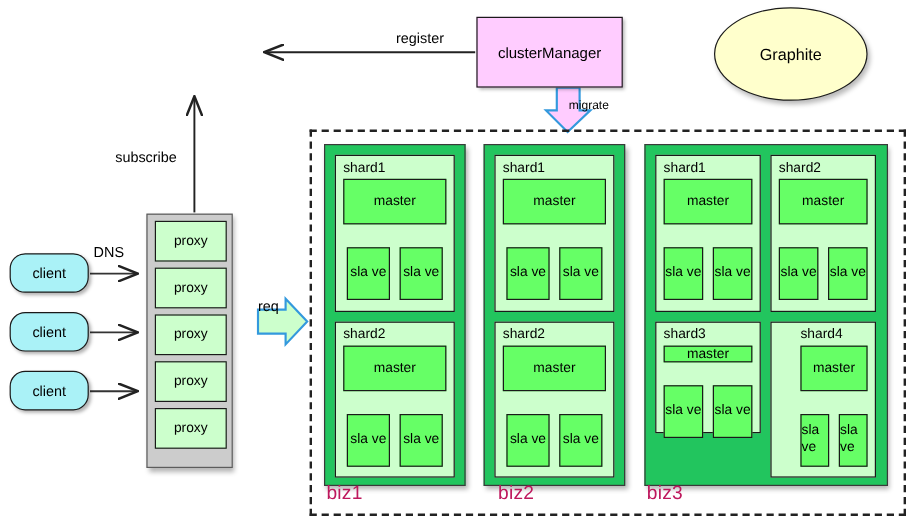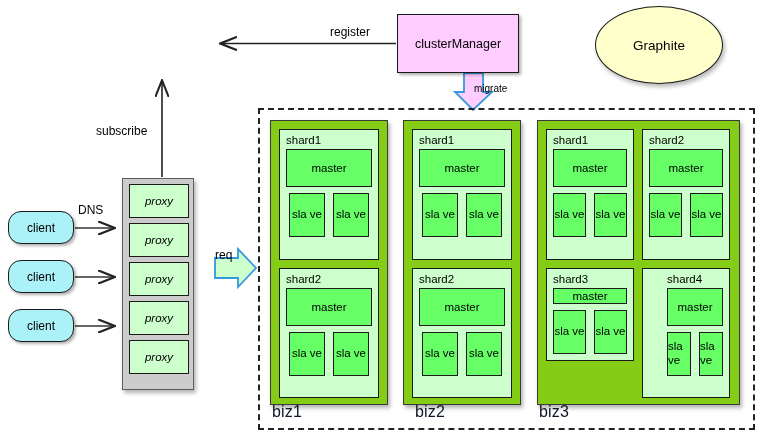--- a/index.html
+++ b/index.html
@@ -59,21 +59,20 @@
   }
 
   
   .proxy-stack{
     left:122px; top:178px; width:72px; height:212px;
     background:#CCCCCC;
     border:1.4px solid #5c5c5c;
     display:block;
     padding:5px 6px;
     box-shadow:2px 3px 4px rgba(0,0,0,0.30);
-    font-style:italic;
   }
   .proxy{
     position:relative;
     width:60px; height:34px;
     margin-bottom:5px;
     background:#CCFFCC;
     border:1.6px solid #1a1a1a;
     font-size:11.5px;
     display:flex;align-items:center;justify-content:center;
     box-sizing:border-box;
@@ -84,34 +83,34 @@
   .cluster-region{
     left:258px; top:108px; width:497px; height:322px;
     border:2.2px dashed #222222;
     background:transparent;
     display:block;
   }
 
   
   .biz{
     position:absolute;
-    background:#84cc16;
+    background:#22c55e;
     border:1.6px solid #3a3a3a;
     box-sizing:border-box;
     box-shadow:2px 3px 4px rgba(0,0,0,0.30);
     display:flex;
     flex-wrap:wrap;
     align-content:flex-start;
     padding:8px;
     gap:8px;
   }
   .biz-label{
     position:absolute;
     font-size:16px;
-    color:#0f172a;
+    color:#be185d;
     letter-spacing:0.2px;
   }
 
   
   .shard{
     background:#CCFFCC;
     border:1.6px solid #1a1a1a;
     box-sizing:border-box;
     padding:4px 6px 6px 6px;
     display:flex;
@@ -124,21 +123,21 @@
     margin-bottom:3px;
     color:#000;
   }
   .master{
     height:38px;
     background:#66FF66;
     border:1.6px solid #1a1a1a;
     font-size:11.5px;
     display:flex;align-items:center;justify-content:center;
     box-sizing:border-box;
-    margin-bottom:6px;
+    margin-bottom:19px;
   }
   .slave-row{display:flex;gap:8px;justify-content:center;}
   .slave{
     width:36px;height:44px;
     background:#66FF66;
     border:1.6px solid #1a1a1a;
     font-size:11.5px;
     line-height:1.15;
     display:flex;align-items:center;justify-content:center;
     box-sizing:border-box;

